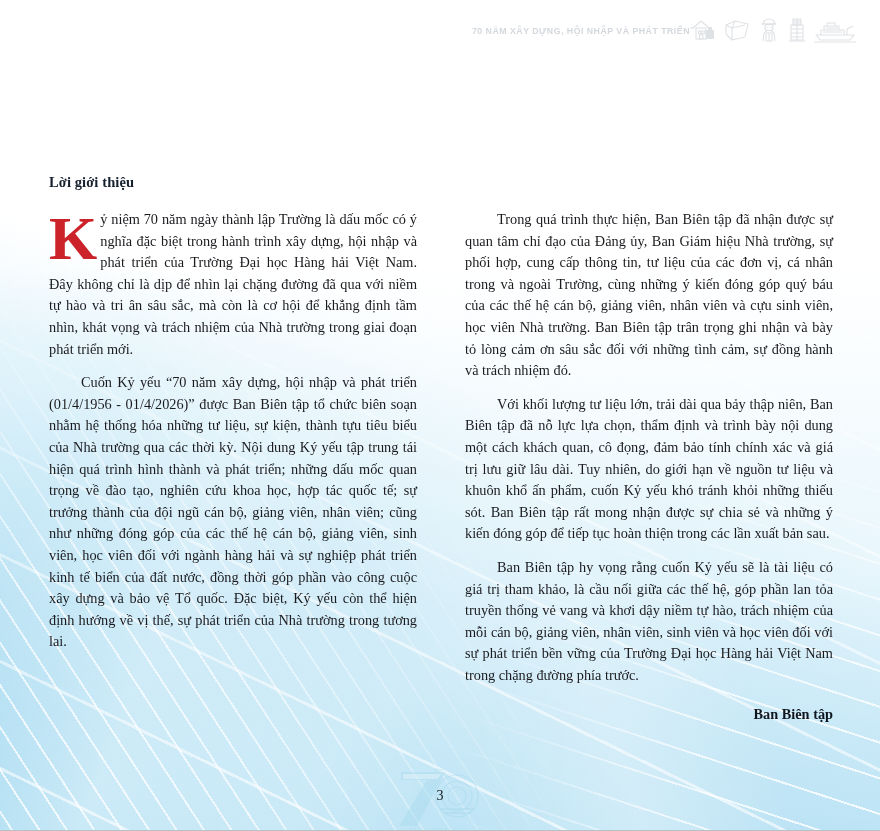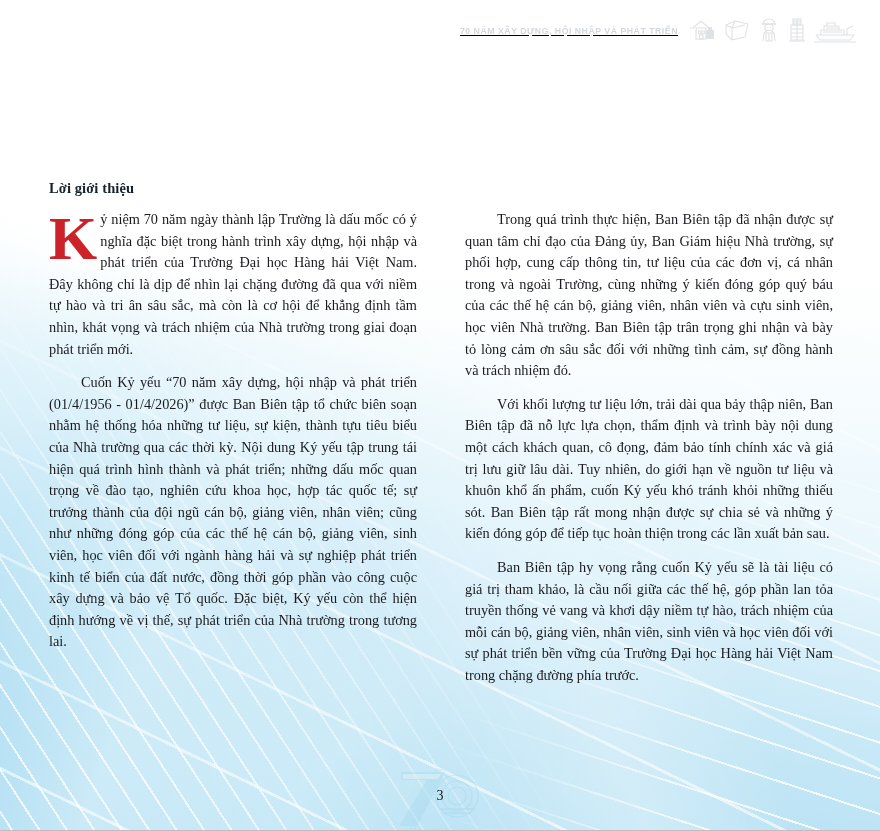--- a/index.html
+++ b/index.html
@@ -108,23 +108,21 @@
   }
   .watermark svg { display: block; width: 100%; height: 100%; }
 
   
   .running-head {
     position: absolute;
     top: 14px;
     right: 24px;
     display: flex;
     align-items: center;
-    gap: 12px;
     height: 32px;
-    text-decoration: underline;
   }
   .running-head-text {
     font-family: "Liberation Sans", "DejaVu Sans", sans-serif;
     font-size: 9.5px;
     font-weight: 700;
     letter-spacing: .55px;
     color: #d4d8dc;
     white-space: nowrap;
     transform: scaleX(.92);
     transform-origin: right center;
@@ -134,21 +132,21 @@
     align-items: flex-end;
     gap: 7px;
     color: #dfe2e5;
   }
   .head-icons svg { display: block; }
 
   
   .section-title {
     position: absolute;
     left: 49px;
-    top: 180px;
+    top: 174px;
     font-size: 14.5px;
     font-weight: 700;
     color: #16212e;
     letter-spacing: .1px;
   }
 
   .columns {
     position: absolute;
     left: 49px;
     top: 209px;
@@ -308,19 +306,20 @@
 
     <div class="col">
       <p class="para dropcap-para"><span class="dropcap">K</span><span>ỷ niệm 70 năm ngày thành lập Trường là dấu mốc có ý nghĩa đặc biệt trong hành trình xây dựng, hội nhập và phát triển của Trường Đại học Hàng hải Việt Nam. Đây không chỉ là dịp để nhìn lại chặng đường đã qua với niềm tự hào và tri ân sâu sắc, mà còn là cơ hội để khẳng định tầm nhìn, khát vọng và trách nhiệm của Nhà trường trong giai đoạn phát triển mới.</span></p>
       <p class="para">Cuốn Kỷ yếu “70 năm xây dựng, hội nhập và phát triển (01/4/1956 - 01/4/2026)” được Ban Biên tập tổ chức biên soạn nhằm hệ thống hóa những tư liệu, sự kiện, thành tựu tiêu biểu của Nhà trường qua các thời kỳ. Nội dung Ký yếu tập trung tái hiện quá trình hình thành và phát triển; những dấu mốc quan trọng về đào tạo, nghiên cứu khoa học, hợp tác quốc tế; sự trưởng thành của đội ngũ cán bộ, giảng viên, nhân viên; cũng như những đóng góp của các thế hệ cán bộ, giảng viên, sinh viên, học viên đối với ngành hàng hải và sự nghiệp phát triển kinh tế biển của đất nước, đồng thời góp phần vào công cuộc xây dựng và bảo vệ Tổ quốc. Đặc biệt, Ký yếu còn thể hiện định hướng về vị thế, sự phát triển của Nhà trường trong tương lai.</p>
     </div>
 
     <div class="col">
       <p class="para">Trong quá trình thực hiện, Ban Biên tập đã nhận được sự quan tâm chỉ đạo của Đảng ủy, Ban Giám hiệu Nhà trường, sự phối hợp, cung cấp thông tin, tư liệu của các đơn vị, cá nhân trong và ngoài Trường, cùng những ý kiến đóng góp quý báu của các thế hệ cán bộ, giảng viên, nhân viên và cựu sinh viên, học viên Nhà trường. Ban Biên tập trân trọng ghi nhận và bày tỏ lòng cảm ơn sâu sắc đối với những tình cảm, sự đồng hành và trách nhiệm đó.</p>
       <p class="para">Với khối lượng tư liệu lớn, trải dài qua bảy thập niên, Ban Biên tập đã nỗ lực lựa chọn, thẩm định và trình bày nội dung một cách khách quan, cô đọng, đảm bảo tính chính xác và giá trị lưu giữ lâu dài. Tuy nhiên, do giới hạn về nguồn tư liệu và khuôn khổ ấn phẩm, cuốn Kỷ yếu khó tránh khỏi những thiếu sót. Ban Biên tập rất mong nhận được sự chia sẻ và những ý kiến đóng góp để tiếp tục hoàn thiện trong các lần xuất bản sau.</p>
       <p class="para">Ban Biên tập hy vọng rằng cuốn Kỷ yếu sẽ là tài liệu có giá trị tham khảo, là cầu nối giữa các thế hệ, góp phần lan tỏa truyền thống vẻ vang và khơi dậy niềm tự hào, trách nhiệm của mỗi cán bộ, giảng viên, nhân viên, sinh viên và học viên đối với sự phát triển bền vững của Trường Đại học Hàng hải Việt Nam trong chặng đường phía trước.</p>
+      <div class="signature">Ban Biên tập</div>
     </div>
 
   </div>
 
   <div class="folio">3</div>
 
 </div>
 
 </body></html>

